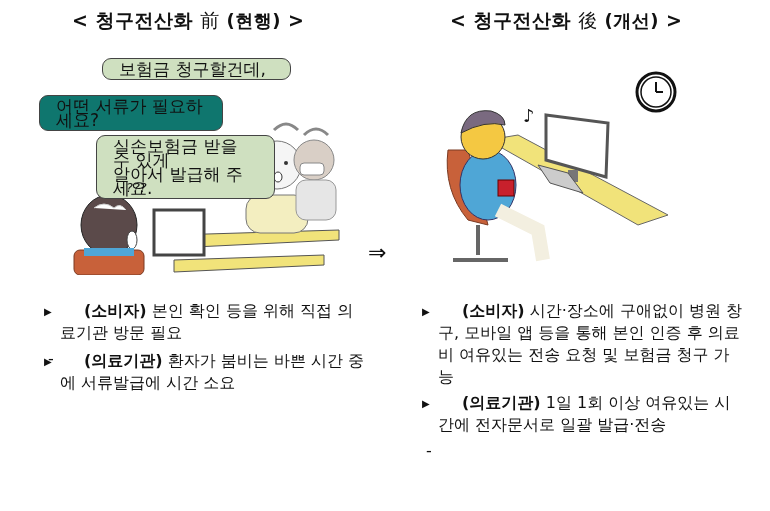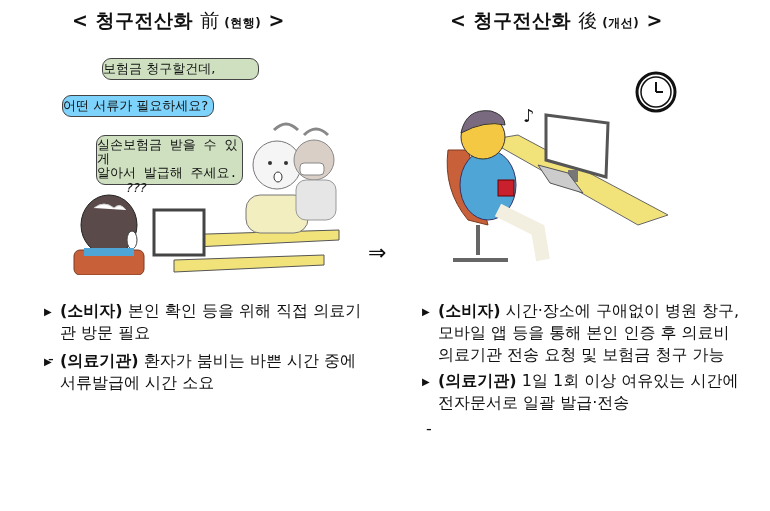--- a/index.html
+++ b/index.html
@@ -1,39 +1,39 @@
 <!DOCTYPE html>
 <html><head>
 <meta charset="utf-8">
 <style>
   html, body { margin:0; padding:0; background:#ffffff; }
   body { width:770px; height:511px; position:relative; overflow:hidden;
          font-family:"DejaVu Sans", "Liberation Sans", sans-serif; color:#111; }
   .title { position:absolute; top:8px; font-size:19px; font-weight:bold; white-space:nowrap; letter-spacing:0.5px; }
-  .title .sub { font-size:12px; font-weight:bold; }
+  .title .sub { font-size:18px; font-weight:bold; }
   .title .han { font-size:19px; font-weight:normal; }
   #title-before { left:72px; }
   #title-after  { left:450px; }
 
   .panel { position:absolute; background:#fff; }
   #panel-before { left:34px; top:50px; width:310px; height:225px; }
   #panel-after  { left:418px; top:55px; width:310px; height:220px; }
 
-  .bubble { position:absolute; border:1.5px solid #444; border-radius:9px; font-size:13px; line-height:14px; padding:3px 0; }
+  .bubble { position:absolute; border:1.5px solid #444; border-radius:9px; font-size:17px; line-height:14px; padding:3px 16px; }
   .bubble.green { background:#cfe0c0; }
-  .bubble.white { background:#7dd3fc;margin-left:23px; }
+  .bubble.white { background:#0f766e; }
 
   .arrow { position:absolute; left:368px; top:240px; font-size:22px; }
 
   .bullets { position:absolute; font-size:16px; line-height:22px; }
   #bullets-before { left:42px; top:300px; width:325px; }
   #bullets-after  { left:420px; top:300px; width:325px; }
   .item { position:relative; padding-left:18px; margin-bottom:4px; }
   .item .tri { position:absolute; left:2px; top:1px; font-size:10px; }
-  .item b { font-weight:bold; }
+  .item b { font-weight:bold;margin-left:24px; }
   .sub-item { position:relative; padding-left:22px; margin-bottom:6px; }
   .sub-item .dash { position:absolute; left:6px; top:0; }
 </style>
 </head>
 <body>
 
 <div id="title-before" class="title">
   <span>&lt; 청구전산화 </span><span class="han">前</span><span class="sub"> (현행)</span><span> &gt;</span>
 </div>
 <div id="title-after" class="title">
@@ -72,21 +72,21 @@
     <rect x="266" y="113" width="24" height="12" rx="4" fill="#fff" stroke="#888"></rect>
     <rect x="262" y="130" width="40" height="40" rx="10" fill="#e6e6e6" stroke="#999"></rect>
   </svg>
 
   <div class="bubble green" style="left:68px;top:8px;width:155px;">
     <div>보험금 청구할건데,</div>
   </div>
   <div class="bubble white" style="left:5px;top:45px;width:150px;">
     <div>어떤 서류가 필요하세요?</div>
   </div>
-  <div class="bubble green" style="left:62px;top:85px;width:145px;font-family:Liberation Mono, monospace;">
+  <div class="bubble green" style="left:62px;top:85px;width:145px;">
     <div>실손보험금 받을 수 있게</div>
     <div>알아서 발급해 주세요.</div>
   </div>
   <div style="position:absolute;left:92px;top:130px;font-size:13px;font-style:italic;">???</div>
 </div>
 
 <div class="arrow">⇒</div>
 
 <div id="panel-after" class="panel">
   <svg width="310" height="220" style="position:absolute;left:0;top:0">
@@ -130,21 +130,21 @@
   </div>
   <div class="item">
     <span class="tri">▶</span>
     <b>(의료기관)</b><span> 환자가 붐비는 바쁜 시간 중에 서류발급에 시간 소요</span>
   </div>
 </div>
 
 <div id="bullets-after" class="bullets">
   <div class="item">
     <span class="tri">▶</span>
-    <b>(소비자)</b><span> 시간·장소에 구애없이 병원 창구, 모바일 앱 등을 통해 본인 인증 후 의료비 의료기관 전송 요청 및 보험금 청구 가능</span>
+    <b>(소비자)</b><span> 시간·장소에 구애없이 병원 창구, 모바일 앱 등을 통해 본인 인증 후 의료비 여유있는 전송 요청 및 보험금 청구 가능</span>
   </div>
   <div class="item">
     <span class="tri">▶</span>
     <b>(의료기관)</b><span> 1일 1회 이상 여유있는 시간에 전자문서로 일괄 발급·전송</span>
   </div>
   <div class="sub-item">
     <span class="dash">-</span>
   </div>
 </div>
 

